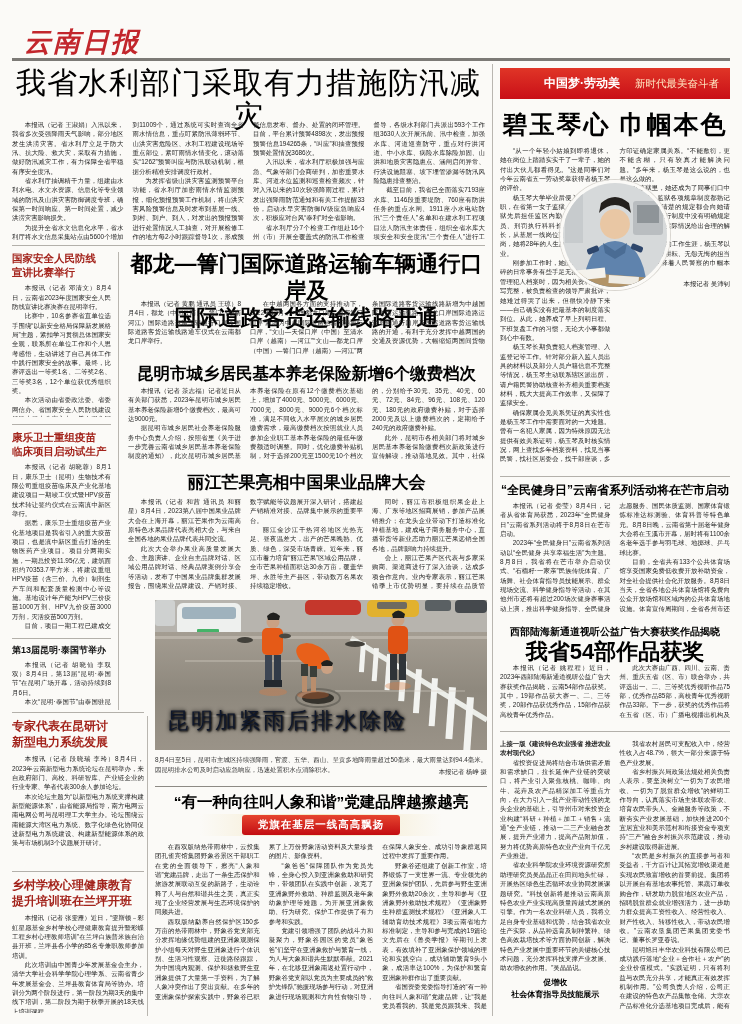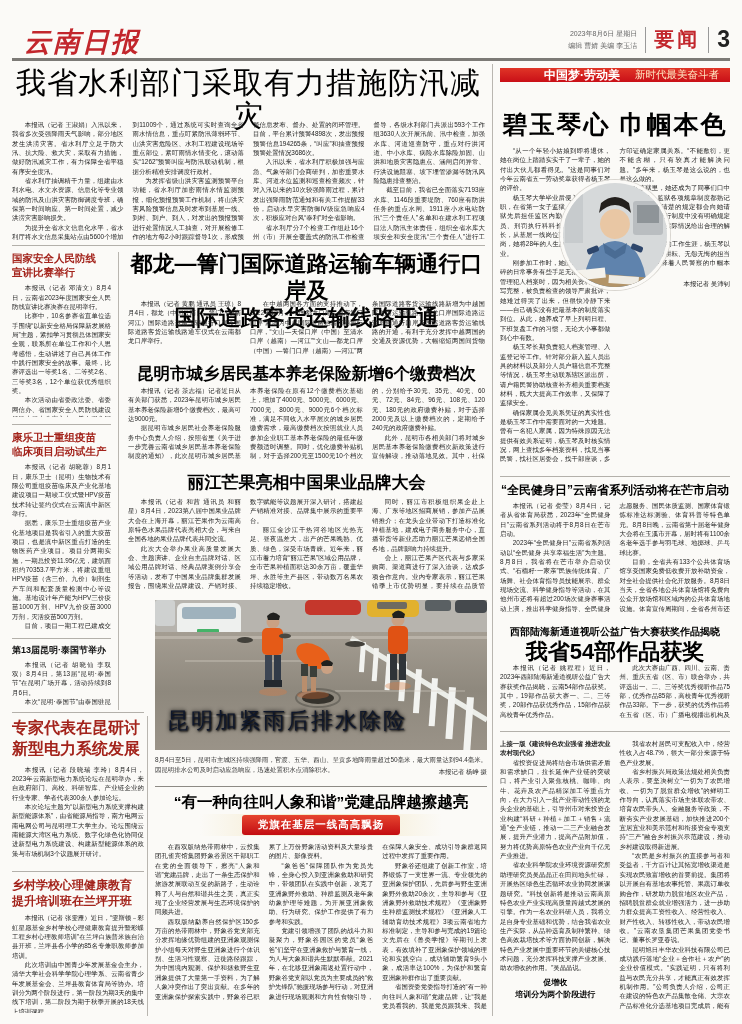--- a/index.html
+++ b/index.html
@@ -31,21 +31,21 @@
   .art-body p{margin:0;text-indent:2em;}
   .cols-2{column-count:2;}
   .cols-3{column-count:3;}
   .cols-4{column-count:4;}
   .sig{text-align:right !important;text-indent:0 !important;margin-top:2px !important;}
   .subhead{font-size:8px;font-weight:900;text-align:center;margin:4px 0;color:#000;}
   .lead-bold p, .lead-bold{font-weight:bold;text-indent:0 !important;}
 
   
   .banner{display:flex;align-items:center;justify-content:center;gap:15px;
-          background:linear-gradient(#e03527,#c90f17);color:#fff;height:14px;padding-left:33px;}
+          background:linear-gradient(#e03527,#c90f17);color:#fff;height:31px;padding-left:33px;}
   .banner .b1{font-size:12px;font-weight:900;}
   .banner .b2{font-size:10.5px;color:#ffe9c4;}
   .kicker{font-size:11px;font-weight:bold;color:#111;}
   .big-title{font-size:25px;font-weight:900;letter-spacing:2px;text-align:center;color:#000;}
 
   
   .badge-wrap{display:flex;justify-content:center;align-items:center;height:22px;
               background:linear-gradient(90deg,rgba(250,243,220,0),#f3e6c0,rgba(250,243,220,0));}
   .badge{background:linear-gradient(#e6452f,#c30d12);color:#fff;font-size:10.5px;font-weight:900;
          padding:3px 16px;border-radius:3px;letter-spacing:1px;}
@@ -60,30 +60,20 @@
   .portrait{position:absolute;border-radius:50%;overflow:hidden;border:3px solid #fbfaf7;
             box-shadow:0 0 0 1px #d8d5cf;}
 </style>
 </head>
 <body>
 
 <div id="page">
 
   <div class="abs" style="left:24px;top:24px;">
     <span class="masthead">云南日报</span>
-  </div>
-  <div class="abs" style="right:12px;top:26px;display:flex;align-items:center;gap:8px;">
-    <div class="date-block">
-      <div>2023年8月6日 星期日</div>
-      <div>编辑 曹婧  美编 李玉洁</div>
-    </div>
-    <div class="hdr-sep"></div>
-    <div class="section-label">要闻</div>
-    <div class="hdr-sep"></div>
-    <div class="page-num">3</div>
   </div>
   <div class="header-rule"></div>
 
   <div class="abs main-headline" style="left:12px;top:66px;width:473px;">我省水利部门采取有力措施防汛减灾</div>
   <div class="abs art-body cols-4" style="left:12px;top:120px;width:473px;height:122px;">
       <p>本报讯（记者 王淑娟）入汛以来，我省多次受强降雨天气影响，部分地区发生洪涝灾害。省水利厅立足于防大汛、抗大险、救大灾，采取有力措施，做好防汛减灾工作，有力保障全省平稳有序安全度汛。</p>
       <p>省水利厅抽调精干力量，组建由水利水电、水文水资源、信息化等专业领域的防汛及山洪灾害防御调度专班，确保第一时间响应、第一时间处置，减少洪涝灾害影响损失。</p>
       <p>为提升全省水文信息化水平，省水利厅将水文信息采集站点由5600个增加到11009个，通过系统可实时查询全省雨水情信息，重点盯紧防汛薄弱环节、山洪灾害危险区、水利工程建设现场等重点部位，紧盯雨情水情变化，滚动落实“1262”预警叫应与防汛联动机制，根据分析精准安排调度行政村。</p>
       <p>为发挥省级山洪灾害监测预警平台功能，省水利厅加密雨情水情监测预报，细化预报预警工作机制，将山洪灾害风险预警信息及时发布到基层一线、到村、到户、到人，对发出的预报预警进行处置情况人工抽查，对开展检修工作的地方每2小时跟踪督导1次，形成预警信息发布、督办、处置的闭环管理。目前，平台累计预警4898次，发出预报预警信息194265条，“叫应”和抽查预报预警处置情况3686次。</p>
       <p>入汛以来，省水利厅积极加强与应急、气象等部门会商研判，加密重要水库、河道水位监测和巡查检查频次，针对入汛以来的10次较强降雨过程，累计发出强降雨防范通知和有关工作提醒33份，启动水旱灾害防御Ⅳ级应急响应4次，积极应对台风“泰利”对全省影响。</p>
@@ -125,21 +115,21 @@
   <div class="abs" style="left:12px;top:645px;width:99px;height:62px;overflow:hidden;">
     <div class="lc-head black" style="font-size:9px;">第13届昆明·泰国节举办</div>
     <div class="art-body" style="margin-top:3px;height:46px;">
         <p>本报讯（记者 胡晓仙 李双双）8月4日，第13届“昆明·泰国节”在昆明广场开幕，活动持续到8月6日。</p>
         <p>本次“昆明·泰国节”由泰国驻昆明总领事馆举办，旨在介绍泰国风土文化，共有60余家企业参展，涵盖文化、食品、水果、饮料、服饰、化妆品等优质泰国产品，现场还有泰东北舞蹈、DIY模特化妆秀表演、花车巡游、泰国手工艺品制作体验等活动。</p>
       </div>
   </div>
   <div class="hr" style="left:12px;top:712px;width:132px;"></div>
 
   <div class="abs" style="left:12px;top:719px;width:132px;height:148px;overflow:hidden;">
-    <div class="lc-head red" style="font-size:16px;font-family:Liberation Mono, monospace;">
+    <div class="lc-head red" style="font-size:12px;">
       <div>专家代表在昆研讨</div>
       <div>新型电力系统发展</div>
     </div>
     <div class="art-body" style="margin-top:4px;height:110px;">
         <p>本报讯（记者 段晓瑞 李玲）8月4日，2023年云南新型电力系统论坛在昆明举办，来自政府部门、高校、科研智库、产业链企业的行业专家、学者代表300余人参加论坛。</p>
         <p>本次论坛主题为“以新型电力系统支撑构建新型能源体系”，由省能源局指导，南方电网云南电网公司与昆明理工大学主办。论坛围绕云南能源大湾区电力系统、数字化绿色化协同促进新型电力系统建设、构建新型能源体系的政策与市场机制3个议题展开研讨。</p>
       </div>
   </div>
   <div class="hr" style="left:12px;top:871px;width:132px;"></div>
 
@@ -324,21 +314,21 @@
 
   <div class="hr" style="left:500px;top:731px;width:230px;"></div>
 
   <div class="abs art-body cols-2" style="left:500px;top:739px;width:230px;height:277px;">
     <div class="lead-bold">上接一版《建设特色农业强省 推进农业农村现代化》</div>
     <div>
         <p>省投资促进局将结合市场供需矛盾和需求缺口，拉长延伸产业链的突破口，将产业引入聚焦核桃、咖啡、肉牛、花卉及农产品精深加工等重点方向，在大力引入一批产业带动性强的龙头企业的基础上，引导州市对来投资企业构建“科研＋种植＋加工＋销售＋流通”全产业链，推动一二三产业融合发展，提升产业潜力，提高产品附加值，努力将优势高原特色农业产业向千亿元产业推进。</p>
         <p>省农业科学院农业环境资源研究所助理研究员吴晶晶正在田间地头忙碌，开展热区绿色生态循环农业协同发展课题研究。“科技创新将是推动云南高原特色农业产业实现高质量跨越式发展的引擎。作为一名农业科研人员，我将立足自身专业基础和优势，结合我省农业生产实际，从品种选育及制种繁种、绿色高效栽培技术等方面协同创新，解决特色产业发展中重要环节的关键核心技术问题，充分发挥科技支撑产业发展、助农增收的作用。”吴晶晶说。</p>
       </div>
     <div class="subhead">促增收</div>
-    <div class="subhead" style="margin-top:-3px;">培训分为两个阶段进行</div>
+    <div class="subhead" style="margin-top:-3px;">社会体育指导员技能展示</div>
     <div>
         <p>我省农村居民可支配收入中，经营性收入占48.7%，很大一部分来源于特色产业发展。</p>
         <p>省乡村振兴局政策法规处相关负责人表示，要坚决树立“一切为了农民增收、一切为了脱贫群众增收”的鲜明工作导向，认真落实市场主体联农带农、培育农民带头人、金融服务等政策，不断夯实产业发展基础，加快推进200个宜居宜业和美示范村和衔接资金专项支持“三产”融合乡村振兴示范建设，推动乡村建设取得新进展。</p>
         <p>“农民是乡村振兴的直接参与者和受益者，千方百计让其拓宽增收渠道是实现农民致富增收的首要前提。集团将以开展自有基地农事托管、果蔬订单收购合作，研发助力脱贫地区农业产品，招聘脱贫群众就业增强活力，进一步助力群众提高工资性收入、经营性收入、财产性收入、转移性收入，带动农民增收。”云南农垦集团芒果集团党委书记、董事长罗亚春说。</p>
         <p>昆明旭日丰华农业科技有限公司已成功践行落地“企业＋合作社＋农户”的企业价值模式。“实践证明，只有将利益与农民充分共享，才能真正有效发挥机制作用。”公司负责人介绍，公司正在建设的特色农产品集散仓储、大宗农产品标准化分选基地项目完成后，能有效带动周边经济高质量发展，促进城乡融合发展，合作带动稳定收入村集体经济经营主体30个以上，培育孵化新型农业主体、合作社、电商等80户以上，培育农村创收带头人、大学生创业标杆50人以上，激活商贸流通“走出去、引进来”。</p>
       </div>
 
   </div>
 
 </div>

